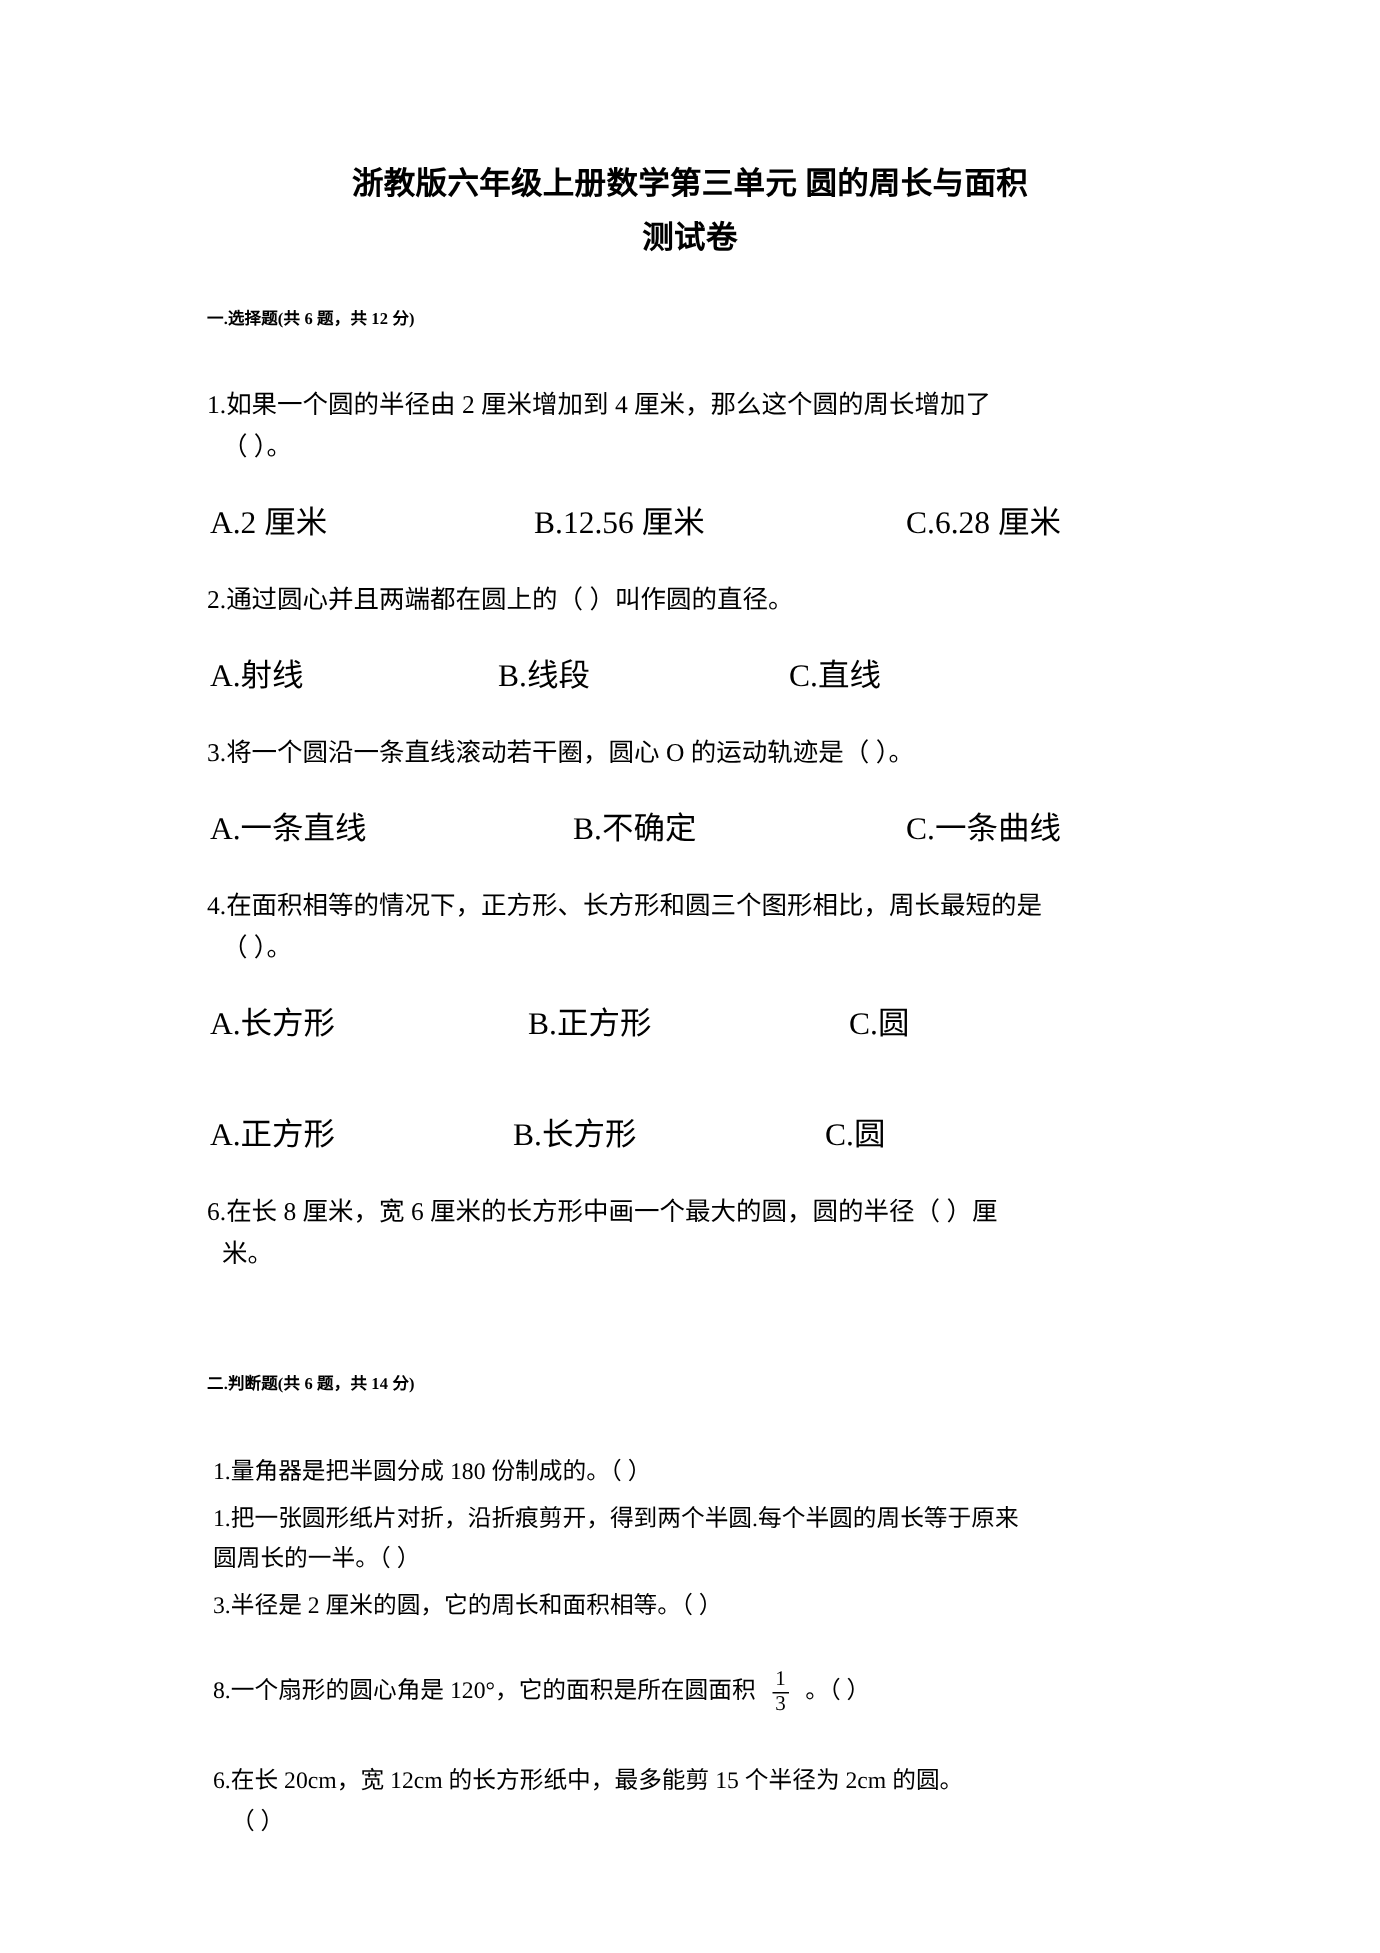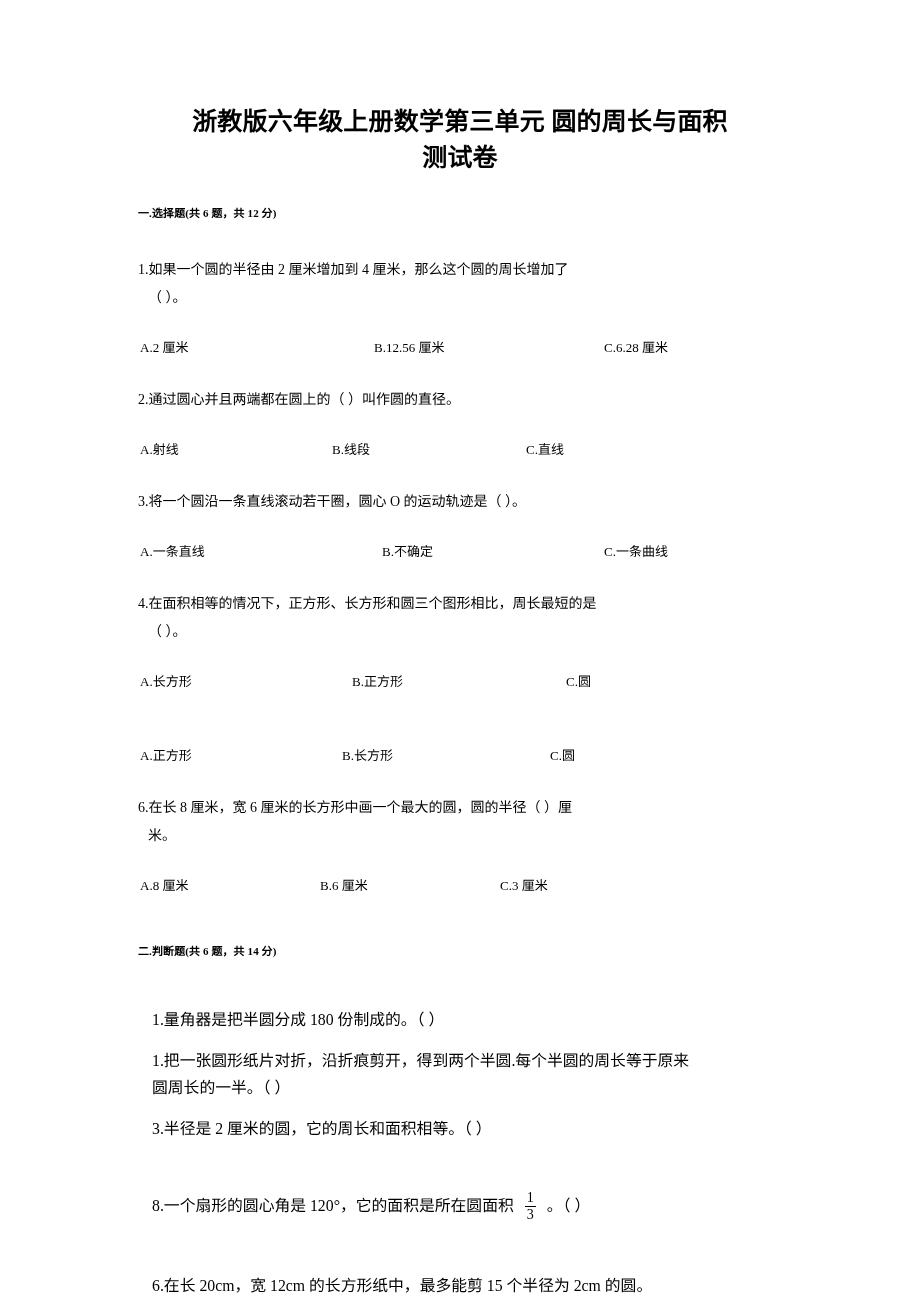--- a/index.html
+++ b/index.html
@@ -27,21 +27,21 @@
   }
 
   
   .doc-title {
     position: absolute;
     left: 138px;
     top: 104px;
     width: 644px;
     text-align: center;
     font-weight: bold;
-    font-size: 25px;
+    font-size: 21px;
     line-height: 36px;
     letter-spacing: 0.2px;
   }
 
   
   .content {
     position: absolute;
     left: 138px;
     top: 196px;
     width: 625px;
@@ -49,34 +49,34 @@
 
   .section-head {
     font-weight: bold;
     font-size: 11px;
     line-height: 26px;
     margin: 4px 0 0 0;
     letter-spacing: 0.1px;
   }
 
   .q-stem {
-    font-size: 14px;
+    font-size: 17px;
     line-height: 28px;
     text-align: justify;
     text-justify: inter-ideograph;
     margin: 0;
   }
 
   .q-stem .cont {
     display: block;
     padding-left: 10px;
   }
 
   .options {
-    font-size: 13px;
+    font-size: 21px;
     line-height: 28px;
     position: relative;
     height: 28px;
     white-space: nowrap;
   }
   .options .opt {
     position: absolute;
     top: 0;
   }
   .sp-20 { height: 20px; }
@@ -85,21 +85,21 @@
   .sp-28 { height: 28px; }
   .sp-30 { height: 30px; }
   .sp-34 { height: 34px; }
 
   
   .tf-item {
     font-size: 15.8px;
     line-height: 27px;
     text-align: justify;
     text-justify: inter-ideograph;
-    margin: 14px;
+    margin: 4px;
   }
   .tf-item .cont {
     display: block;
   }
   .tf-item .cont-indent {
     display: block;
     padding-left: 12px;
   }
 
   
@@ -144,21 +144,21 @@
 
     <div class="sp-30"></div>
 
     <div class="q-stem">
       <span>1.如果一个圆的半径由 2 厘米增加到 4 厘米，那么这个圆的周长增加了</span>
       <span class="cont">（      ）。</span>
     </div>
     <div class="sp-22"></div>
     <div class="options">
       <span class="opt" style="left:2px">A.2 厘米</span>
-      <span class="opt" style="left:236px">B.12.56 厘米</span>
+      <span class="opt" style="left:218px">B.12.56 厘米</span>
       <span class="opt" style="left:466px">C.6.28 厘米</span>
     </div>
 
     <div class="sp-24"></div>
 
     <div class="q-stem">
       <span>2.通过圆心并且两端都在圆上的（       ）叫作圆的直径。</span>
     </div>
     <div class="sp-22"></div>
     <div class="options">
@@ -201,25 +201,20 @@
       <span class="opt" style="left:412px">C.圆</span>
     </div>
 
     <div class="sp-24"></div>
 
     <div class="q-stem">
       <span>6.在长 8 厘米，宽 6 厘米的长方形中画一个最大的圆，圆的半径（      ）厘</span>
       <span class="cont">米。</span>
     </div>
     <div class="sp-22"></div>
-    <div class="options">
-      <span class="opt" style="left:2px">A.8 厘米</span>
-      <span class="opt" style="left:182px">B.6 厘米</span>
-      <span class="opt" style="left:362px">C.3 厘米</span>
-    </div>
 
     <div class="sp-34"></div>
 
     <div class="section-head">二.判断题(共 6 题，共 14 分)</div>
 
     <div class="sp-28"></div>
 
     <div class="tf-item">
       <span>1.量角器是把半圆分成 180 份制成的。（       ）</span>
     </div>

